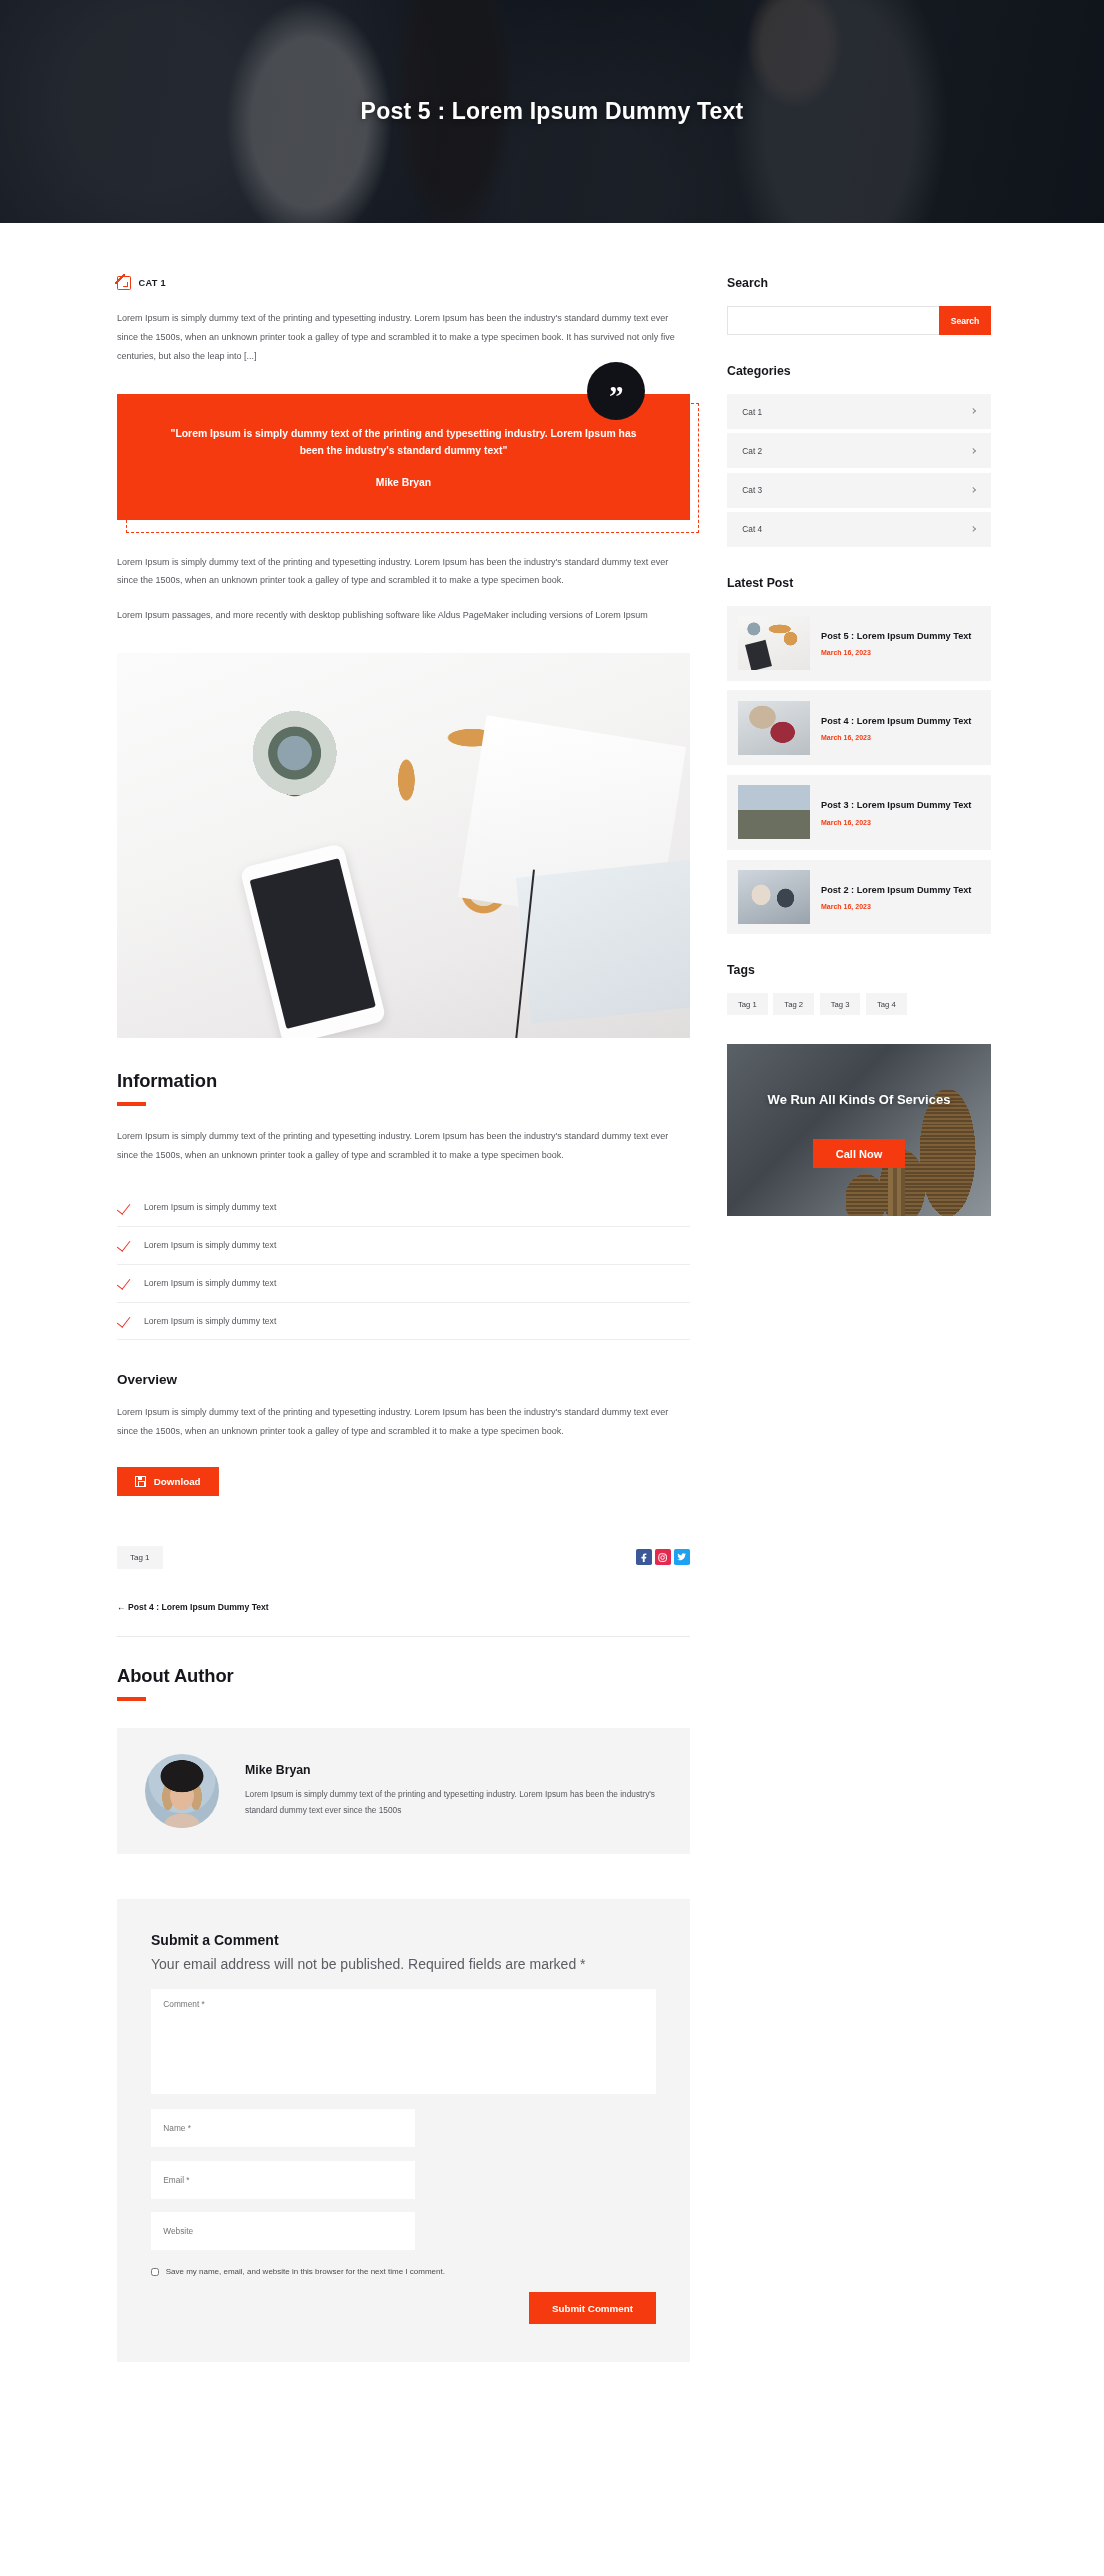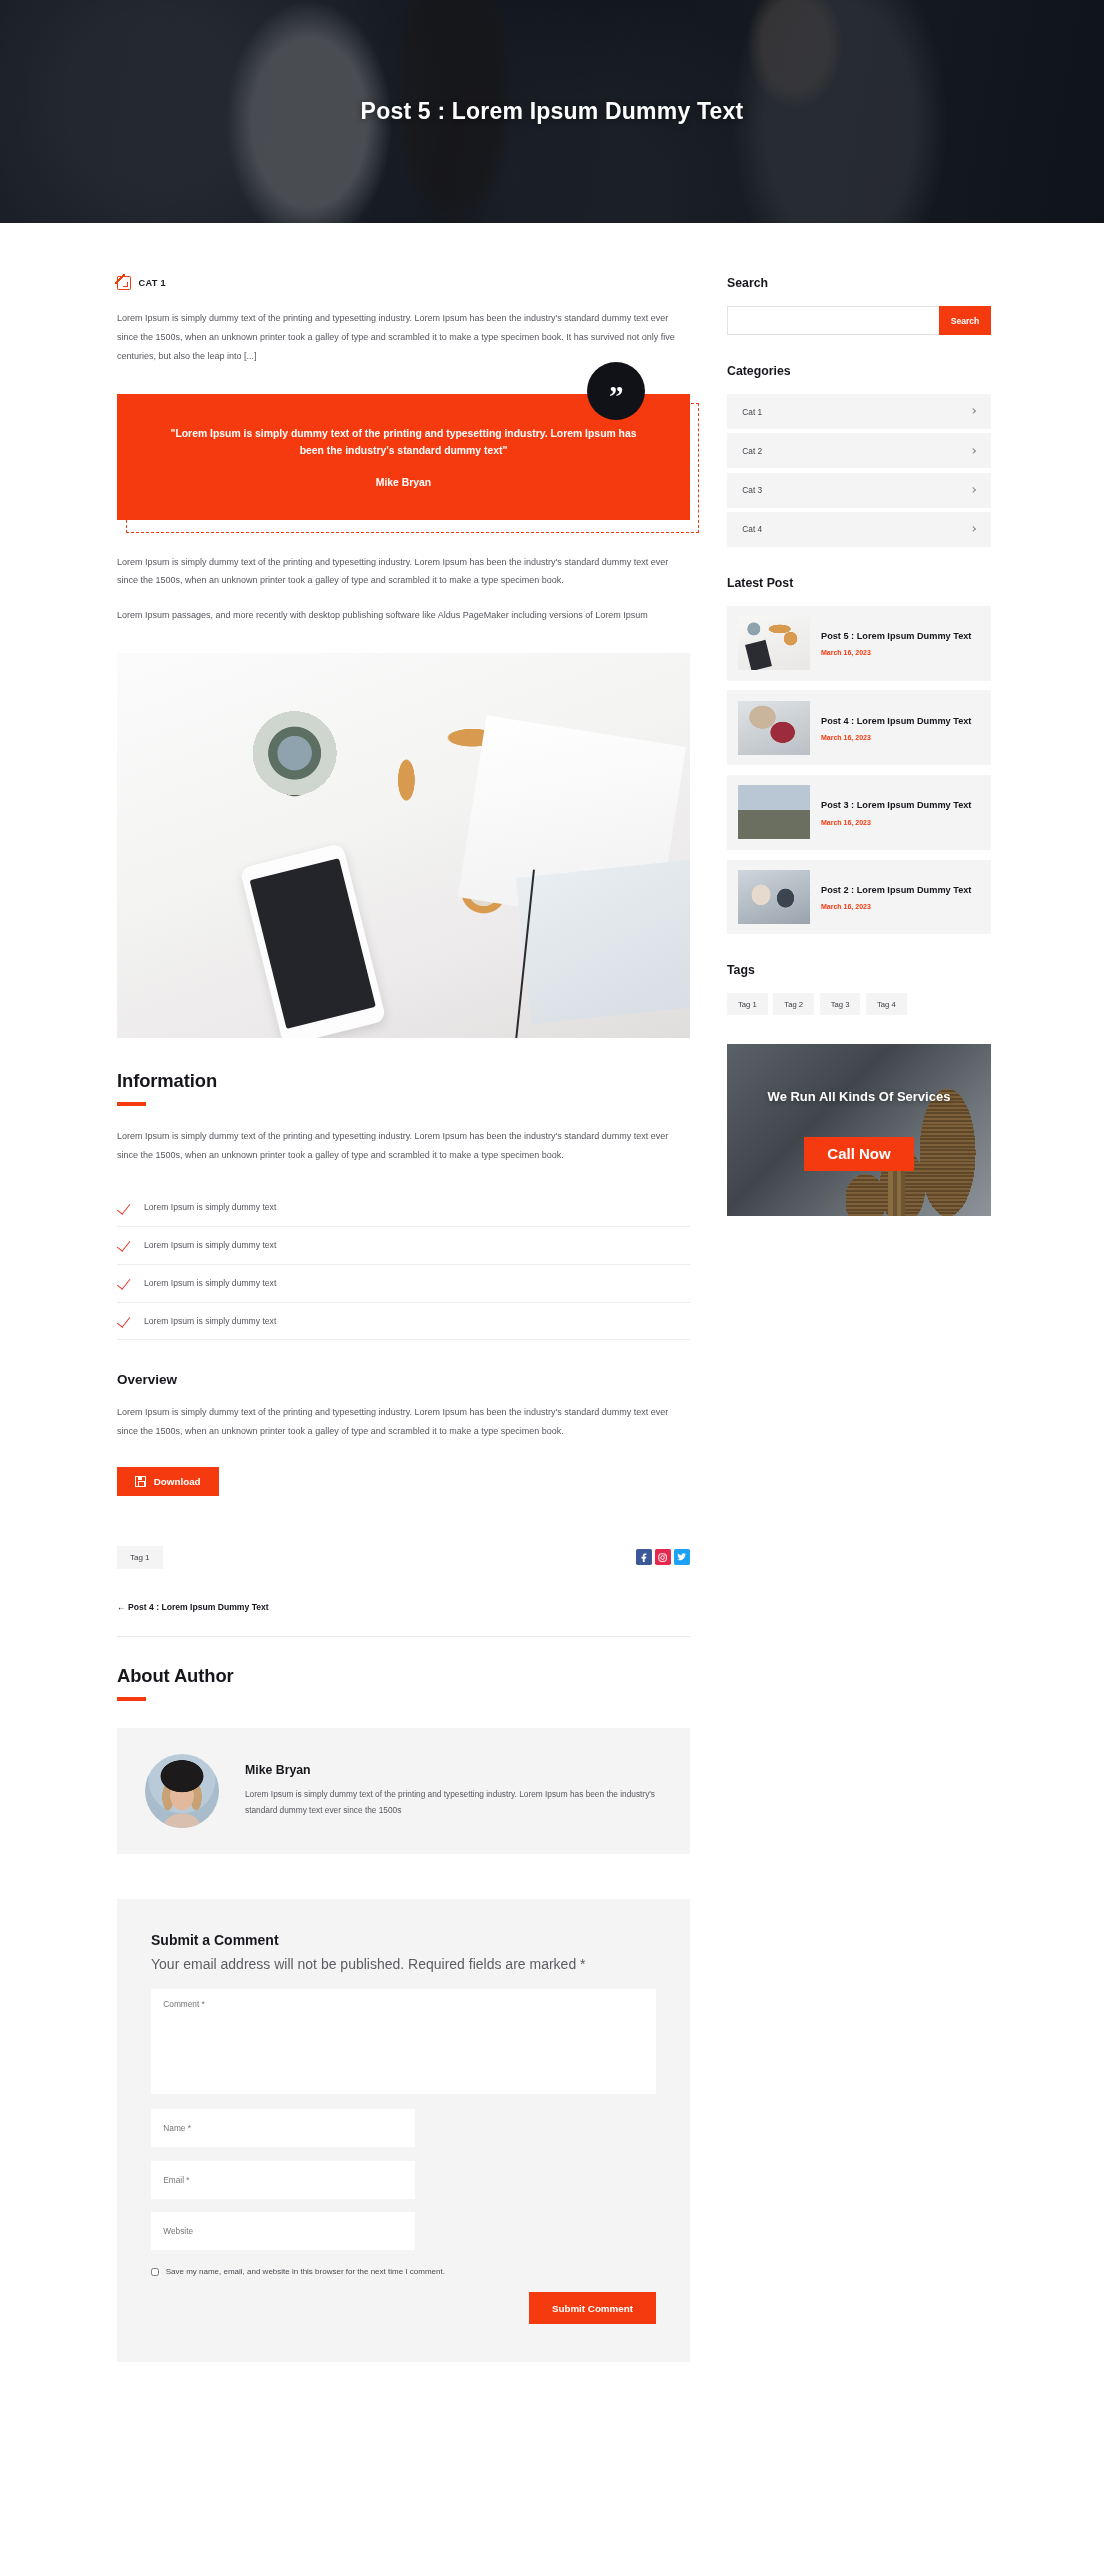--- a/index.html
+++ b/index.html
@@ -320,21 +320,21 @@
   .promo-inner{
     position:absolute;inset:0;display:flex;flex-direction:column;
     align-items:center;justify-content:center;padding:0 13px;z-index:2;border-radius:12px;
   }
   .promo-title{
     color:#fff;font-size:13px;font-weight:bold;text-align:center;line-height:1.32;
     text-shadow:0 1.2px 4.9px rgba(0,0,0,.4);
   }
   .promo-btn{
     margin-top:31px;background:#f63a10;color:#fff;border:none;cursor:pointer;
-    padding:8.6px 23px;font-size:15px;font-weight:bold;
+    padding:8.6px 23px;font-size:11px;font-weight:bold;
     font-family:"Liberation Sans", sans-serif;
   }
 </style>
 </head>
 <body>
 
 <div class="page">
 
   <div class="hero">
     <div class="hero-photo"></div>

